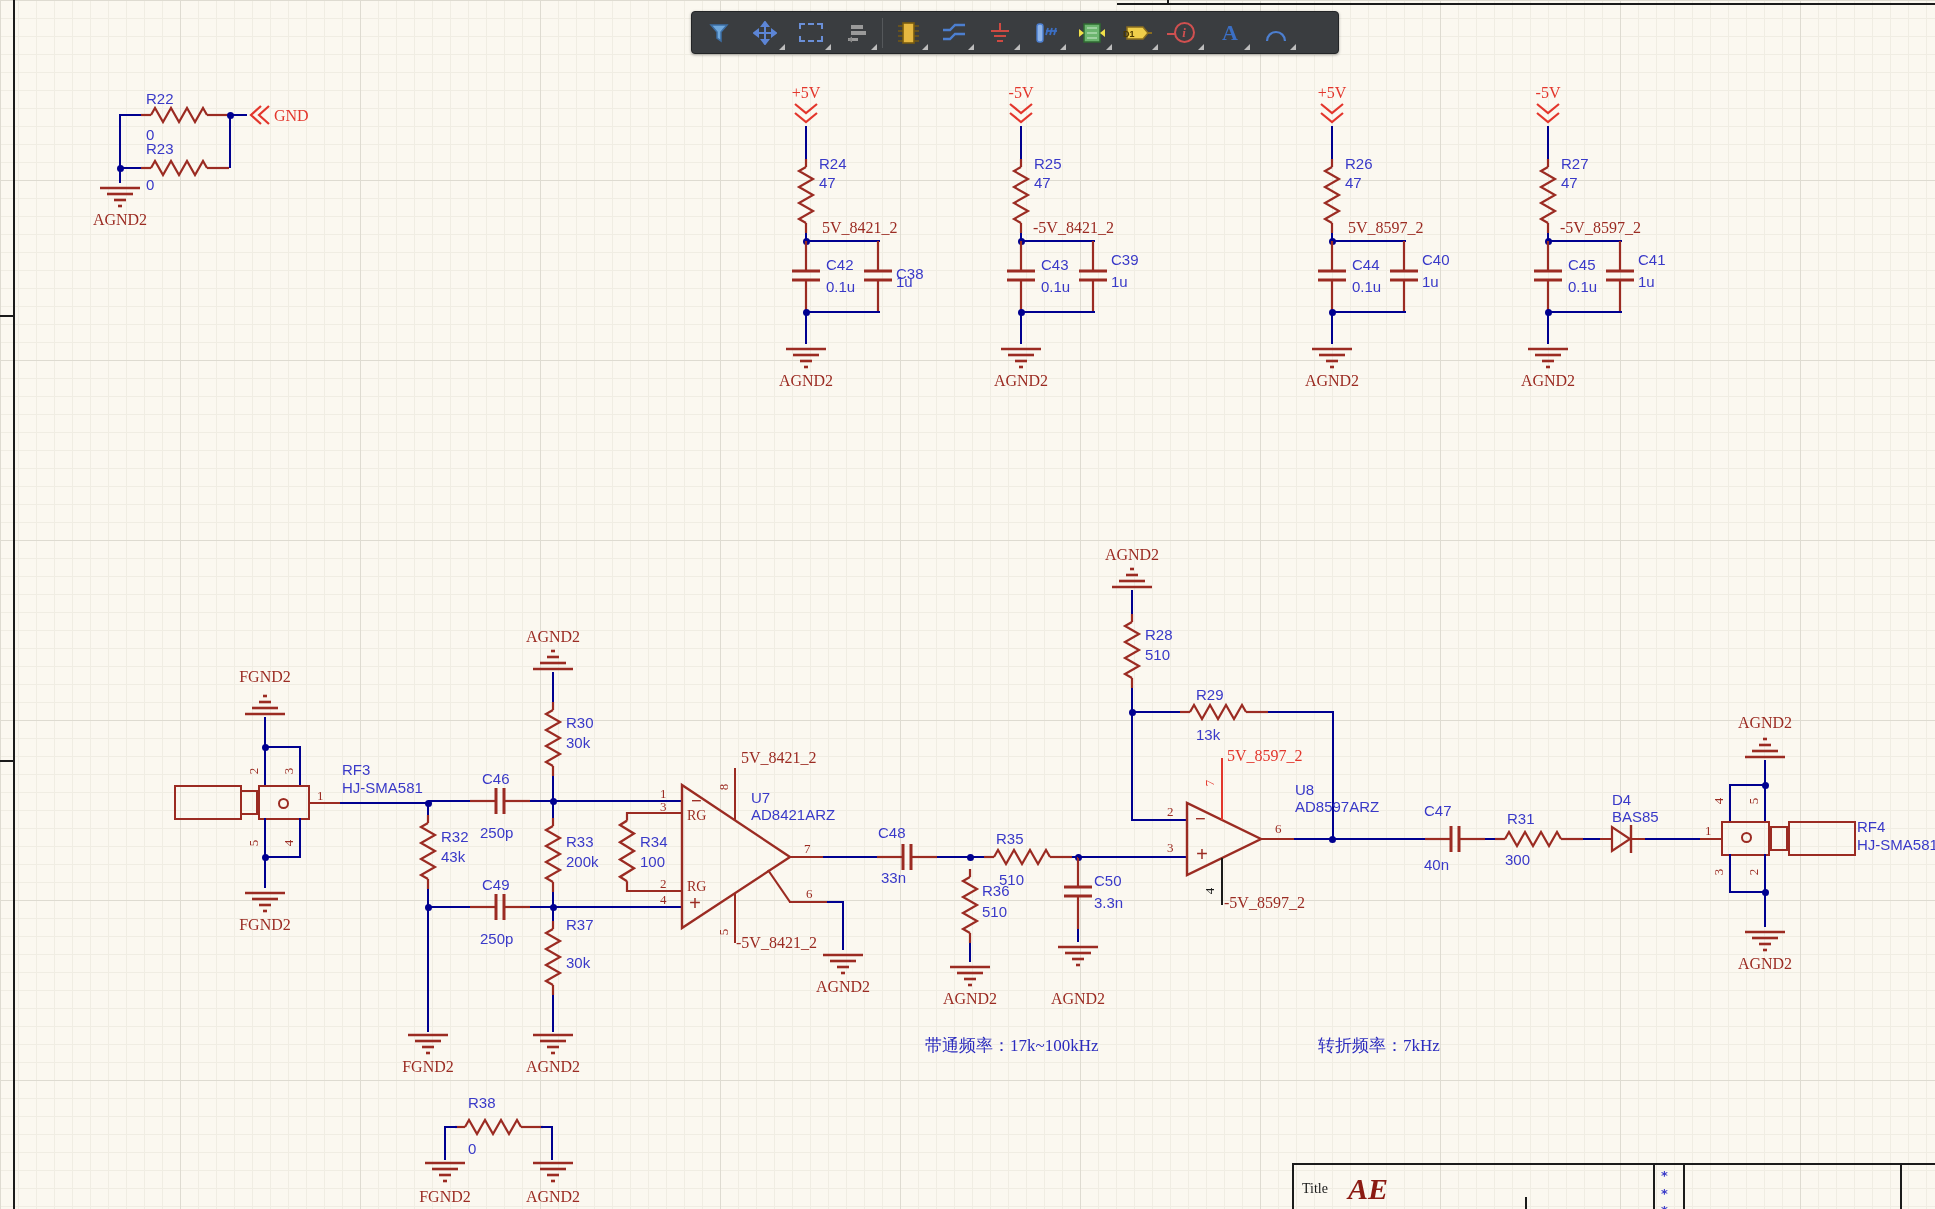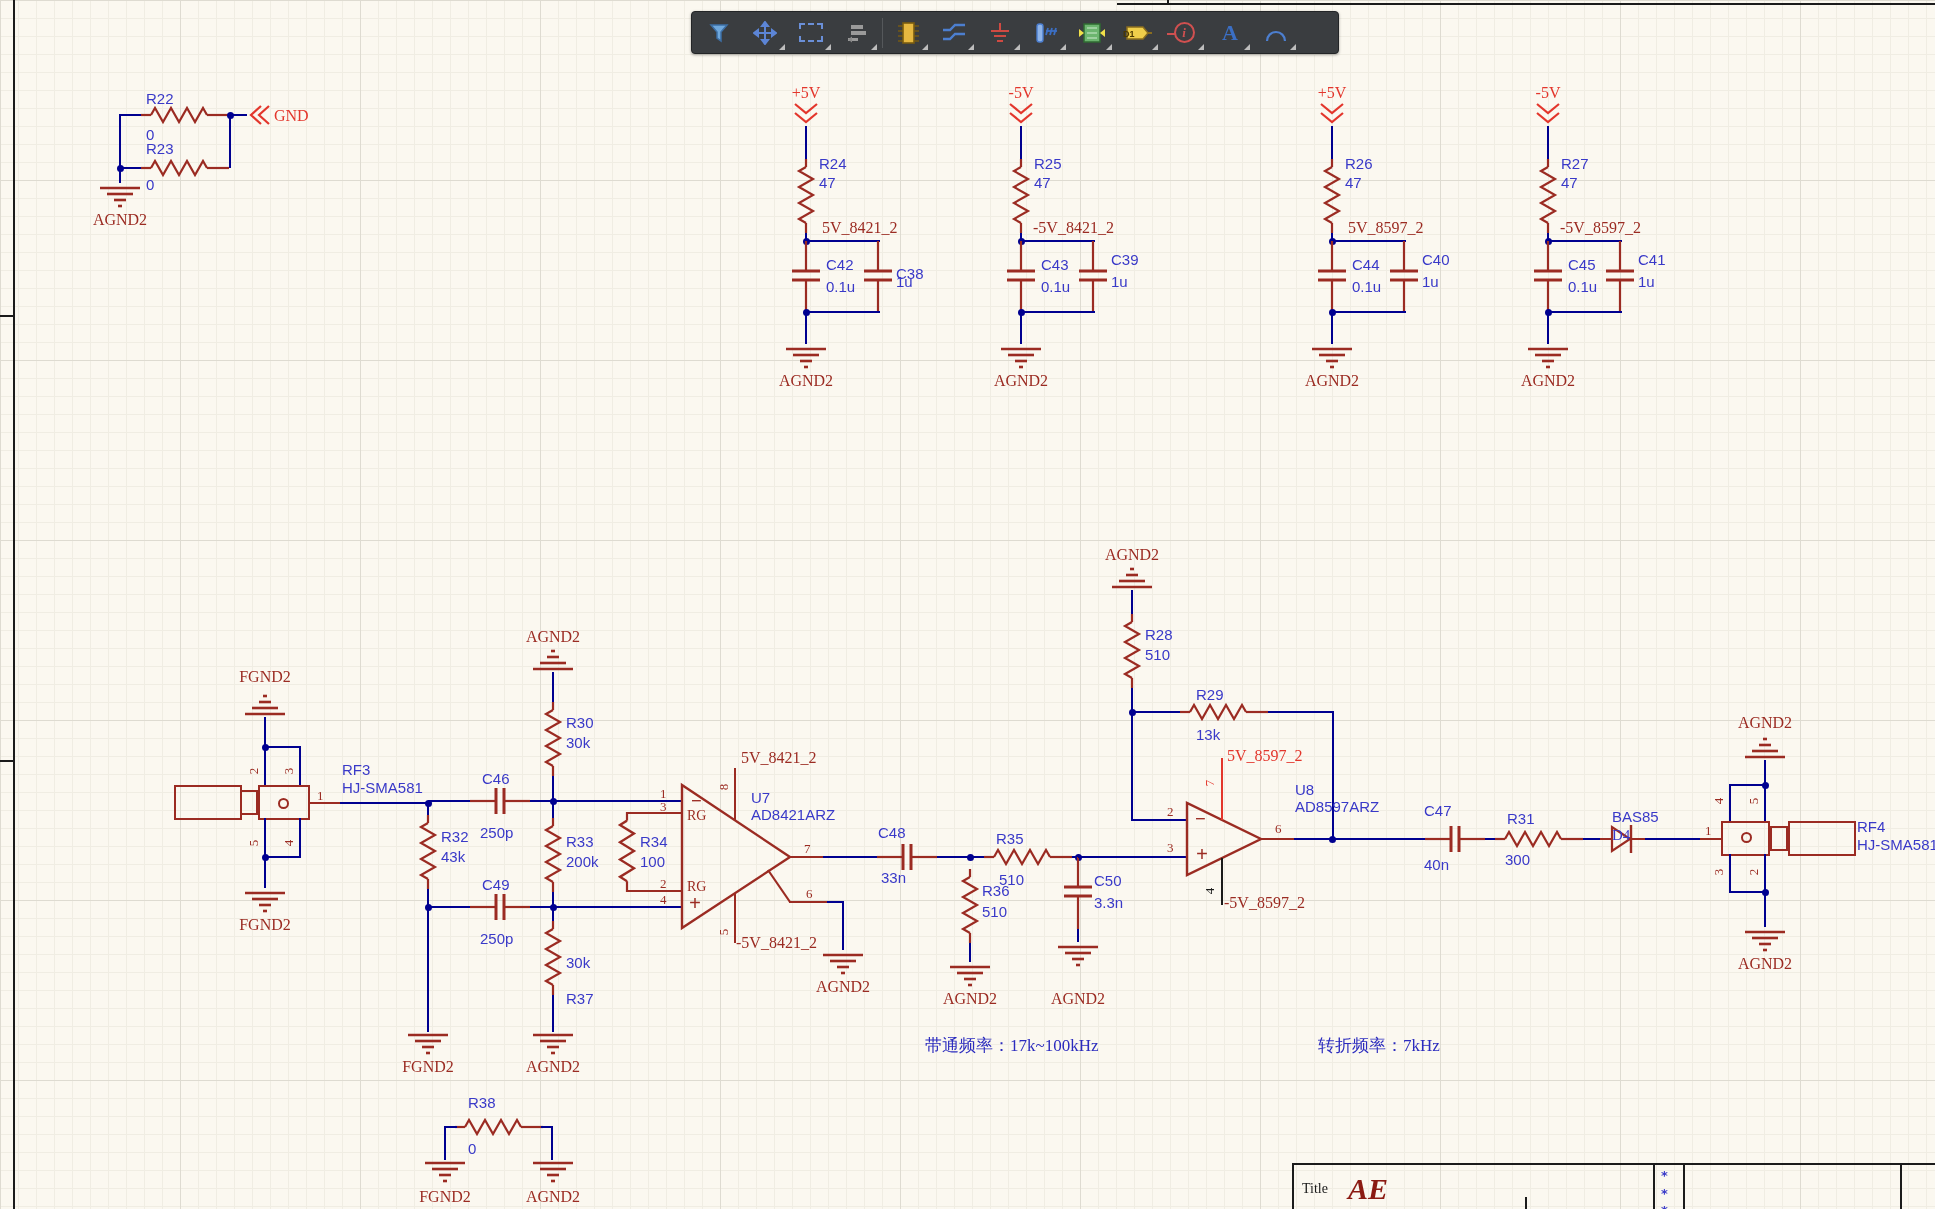--- a/index.html
+++ b/index.html
@@ -458,21 +458,21 @@
     </svg>
 <span class="t sans" style="left:482px;top:876px;">C49</span>
 <span class="t sans" style="left:480px;top:930px;">250p</span>
 <div class="wh" style="left:530px;top:906px;width:152px;"></div>
 <div class="dot" style="left:553px;top:907px;"></div>
 
 <div class="wv" style="left:552px;top:908px;height:13px;"></div>
 <svg class="part" style="left:542px;top:921px;" width="22" height="74">
       <use href="#resv"></use>
     </svg>
-<span class="t sans" style="left:566px;top:990px;">R37</span>
+<span class="t sans" style="left:566px;top:916px;">R37</span>
 <span class="t sans" style="left:566px;top:954px;">30k</span>
 <div class="wv" style="left:552px;top:995px;height:37px;"></div>
 <svg class="part" style="left:531px;top:1032px;" width="44" height="24">
       <use href="#gndsym"></use>
     </svg>
 <span class="t serif ctr" style="left:493px;top:1058px;">AGND2</span>
 
 <div class="mh" style="left:627px;top:812px;width:56px;"></div>
 <div class="mh" style="left:627px;top:890px;width:56px;"></div>
 <svg class="part" style="left:616px;top:812px;width:22px;height:80px;" viewBox="0 0 22 74" preserveAspectRatio="none">
@@ -610,21 +610,21 @@
       <use href="#resh"></use>
     </svg>
 <span class="t sans" style="left:1507px;top:810px;">R31</span>
 <span class="t sans" style="left:1505px;top:851px;">300</span>
 <div class="wh" style="left:1583px;top:838px;width:17px;"></div>
 <div class="mh" style="left:1600px;top:838px;width:11px;"></div>
 <svg class="part" style="left:1611px;top:823px;" width="24" height="32">
   <polygon points="1,4 1,28 19,16" fill="none" stroke="#9B2B22" stroke-width="2.2"></polygon>
   <line x1="20" y1="2" x2="20" y2="30" stroke="#9B2B22" stroke-width="2.4"></line>
     </svg>
-<span class="t sans" style="left:1612px;top:827px;font-family:Liberation Serif, serif;">D4</span>
+<span class="t sans" style="left:1612px;top:791px;">D4</span>
 <span class="t sans" style="left:1612px;top:808px;">BAS85</span>
 <div class="mh" style="left:1632px;top:838px;width:13px;"></div>
 <div class="wh" style="left:1645px;top:838px;width:55px;"></div>
 <div class="mh" style="left:1700px;top:838px;width:21px;"></div>
 
 
 <span class="t serif ctr" style="left:1705px;top:714px;">AGND2</span>
 <svg class="part" style="left:1743px;top:736px;transform:scaleY(-1);" width="44" height="24">
       <use href="#gndsym"></use>
     </svg>

